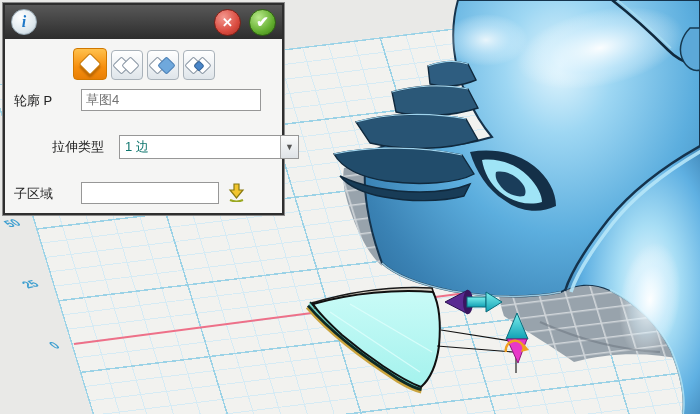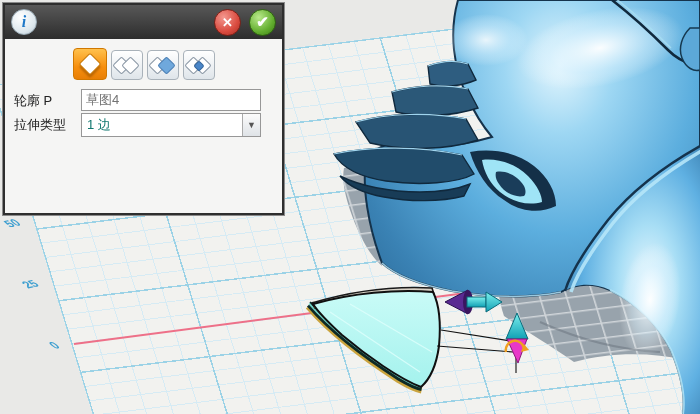--- a/index.html
+++ b/index.html
@@ -220,24 +220,32 @@
           <span class="dmd" style="left:12px;top:8px;"></span>
           <span class="dmd small" style="left:11px;top:11px;"></span>
         </div>
       </div>
 
       <div class="drow" style="top:50px;">
         <span class="dlabel">轮廓 P</span>
         <input class="dinput" type="text" value="草图4" style="">
       </div>
 
-      <div class="drow" style="top:74px;">
+      <div class="drow" style="top:96px;margin-left:38px;">
         <span class="dlabel">拉伸类型</span>
         <div class="dselect">
           <span class="val">1 边</span>
           <span class="arrowbox">▼</span>
         </div>
       </div>
 
 
+      <div class="drow" style="top:143px;">
+        <span class="dlabel">子区域</span>
+        <input class="dinput short" type="text" value="" style="">
+        <svg class="pickicon" viewBox="0 0 17 19">
+          <path d="M6,1 h5 v6 h4 l-6.5,8 L2,7 h4 Z" fill="#f2c52e" stroke="#8a7a10" stroke-width="1.2"></path>
+          <path d="M2,17 Q8.5,20 15,17" fill="none" stroke="#9aa820" stroke-width="2"></path>
+        </svg>
+      </div>
     </div>
   </div>
 </div>
 
 </body></html>

